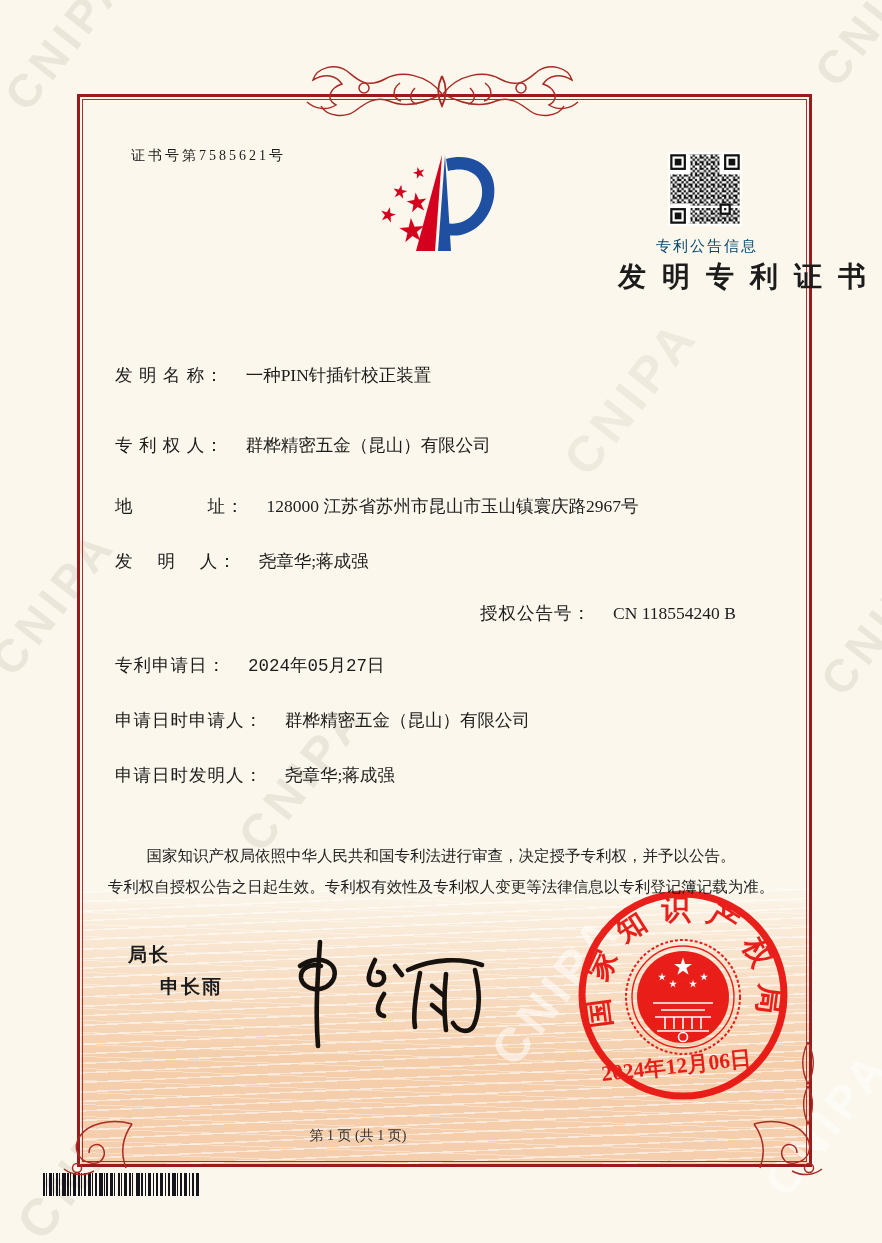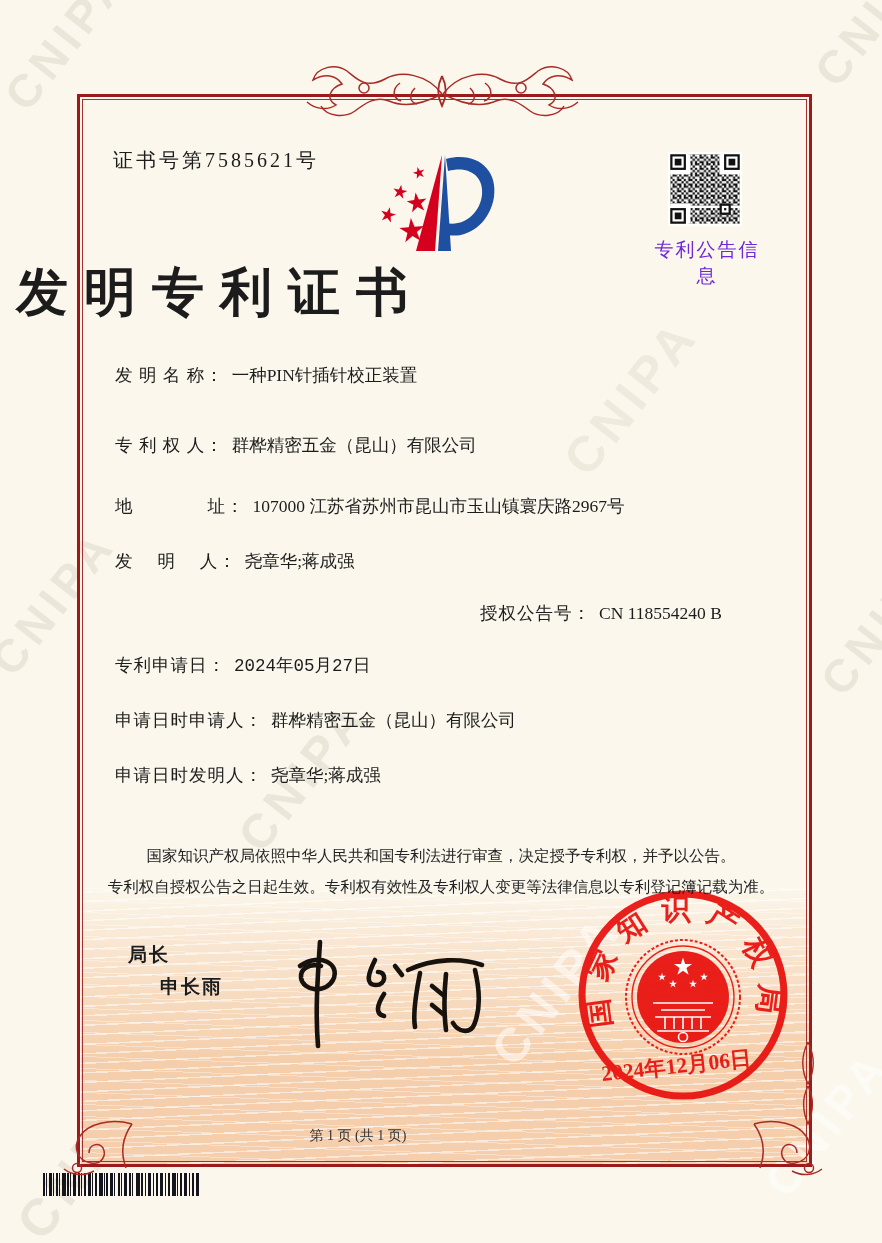--- a/index.html
+++ b/index.html
@@ -31,29 +31,29 @@
   
   .frame{
     position:absolute;left:77px;top:94px;width:729px;height:1067px;
     border:3px solid #9b1b1d;z-index:2;pointer-events:none;
   }
   .frame-inner{
     position:absolute;inset:2px;border:1px solid #a8302c;
   }
   .content{position:absolute;inset:0;z-index:3;}
   
-  .cert-no{left:113px;top:147px;font-size:20px;letter-spacing:3px;}
+  .cert-no{left:131px;top:147px;font-size:14px;letter-spacing:3px;}
   .page-title{
-    left:0;top:258px;width:882px;text-align:left;
-    font-size:52px;font-weight:bold;letter-spacing:16px;text-indent:16px;
-  }
-  .qr-caption{left:652px;top:237px;width:110px;text-align:center;font-size:19px;letter-spacing:2px;color:#6d28d9;}
+    left:0;top:258px;width:882px;text-align:right;
+    font-size:28px;font-weight:bold;letter-spacing:16px;text-indent:16px;
+  }
+  .qr-caption{left:652px;top:237px;width:110px;text-align:center;font-size:15px;letter-spacing:2px;color:#0c4a6e;}
   .row{left:115px;font-size:17.5px;white-space:nowrap;}
   .row .lbl{letter-spacing:1px;}
-  .row .val{margin-left:8px;text-align:right;}
+  .row .val{margin-left:22px;text-align:right;}
   .col2{left:480px;font-family:Liberation Serif, serif;}
   .legal{
     left:91px;top:840px;width:700px;text-align:center;
     font-size:15.5px;line-height:31px;color:#222;
   }
   .signer{left:128px;font-family:"Liberation Sans", sans-serif;font-weight:bold;font-size:19px;letter-spacing:2px;}
   .footer{left:0;top:1127px;width:716px;text-align:center;font-size:14px;color:#333;z-index:3;}
   .seal-wrap{left:573px;top:885px;width:220px;height:220px;mix-blend-mode:multiply;}
   svg{display:block;}
 </style>
@@ -186,21 +186,21 @@
 
   <div class="abs page-title">发明专利证书</div>
 
   <div class="abs row" style="top:363px;">
     <span class="lbl">发 明 名 称：</span><span class="val">一种PIN针插针校正装置</span>
   </div>
   <div class="abs row" style="top:433px;">
     <span class="lbl">专 利 权 人：</span><span class="val">群桦精密五金（昆山）有限公司</span>
   </div>
   <div class="abs row" style="top:494px;">
-    <span class="lbl">地　　　　址：</span><span class="val">107000 江苏省苏州市昆山市玉山镇寰庆路2967号</span>
+    <span class="lbl">地　　　　址：</span><span class="val">128000 江苏省苏州市昆山市玉山镇寰庆路2967号</span>
   </div>
   <div class="abs row" style="top:549px;">
     <span class="lbl">发　 明　 人：</span><span class="val">尧章华;蒋成强</span>
   </div>
   <div class="abs row col2" style="top:601px;">
     <span class="lbl">授权公告号：</span><span class="val">CN 118554240 B</span>
   </div>
   <div class="abs row" style="top:653px;font-family:Liberation Mono, monospace;">
     <span class="lbl">专利申请日：</span><span class="val">2024年05月27日</span>
   </div>

